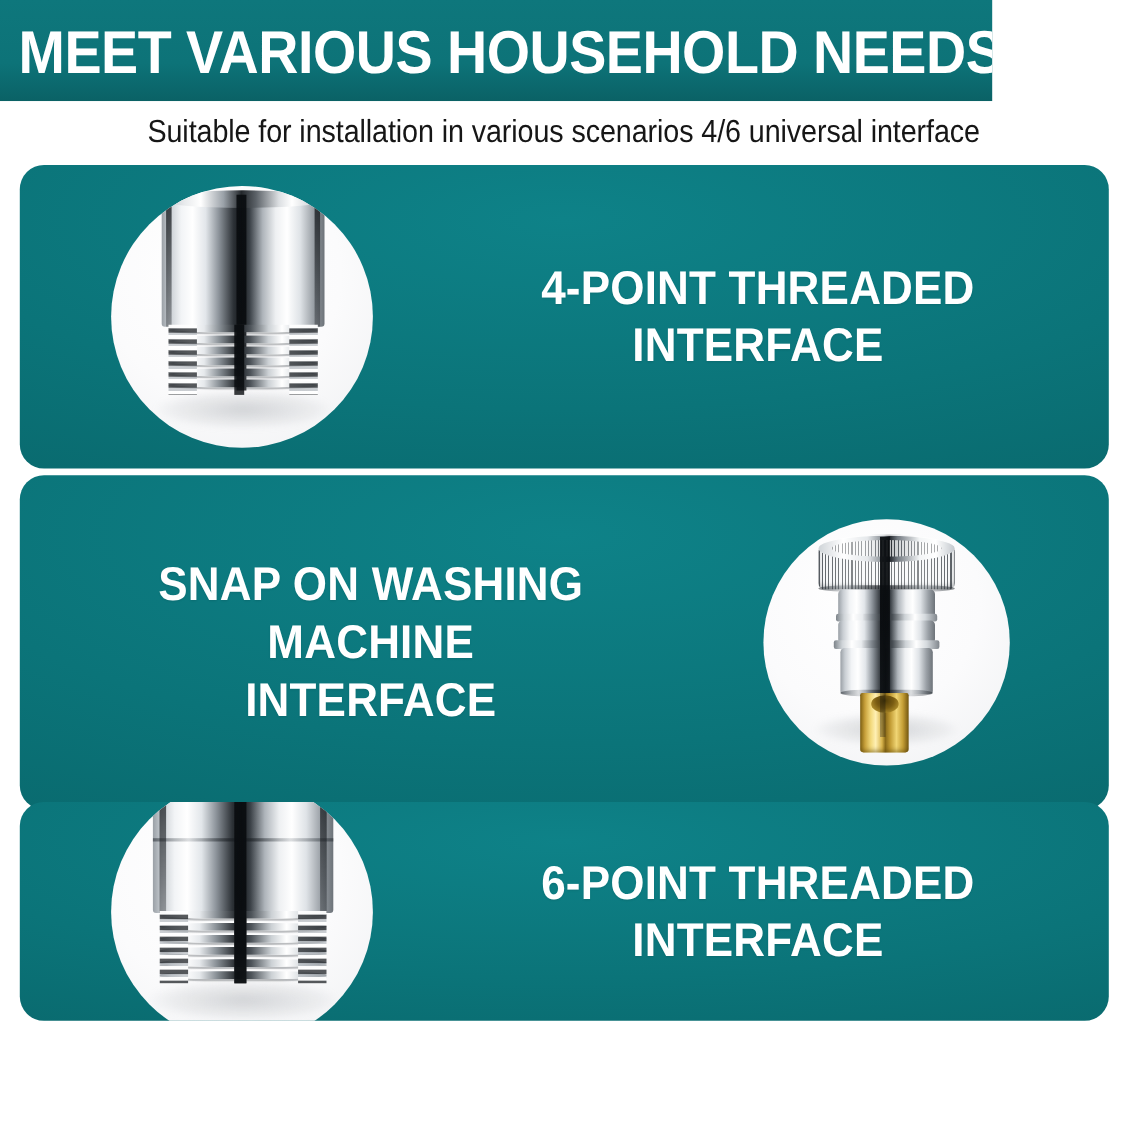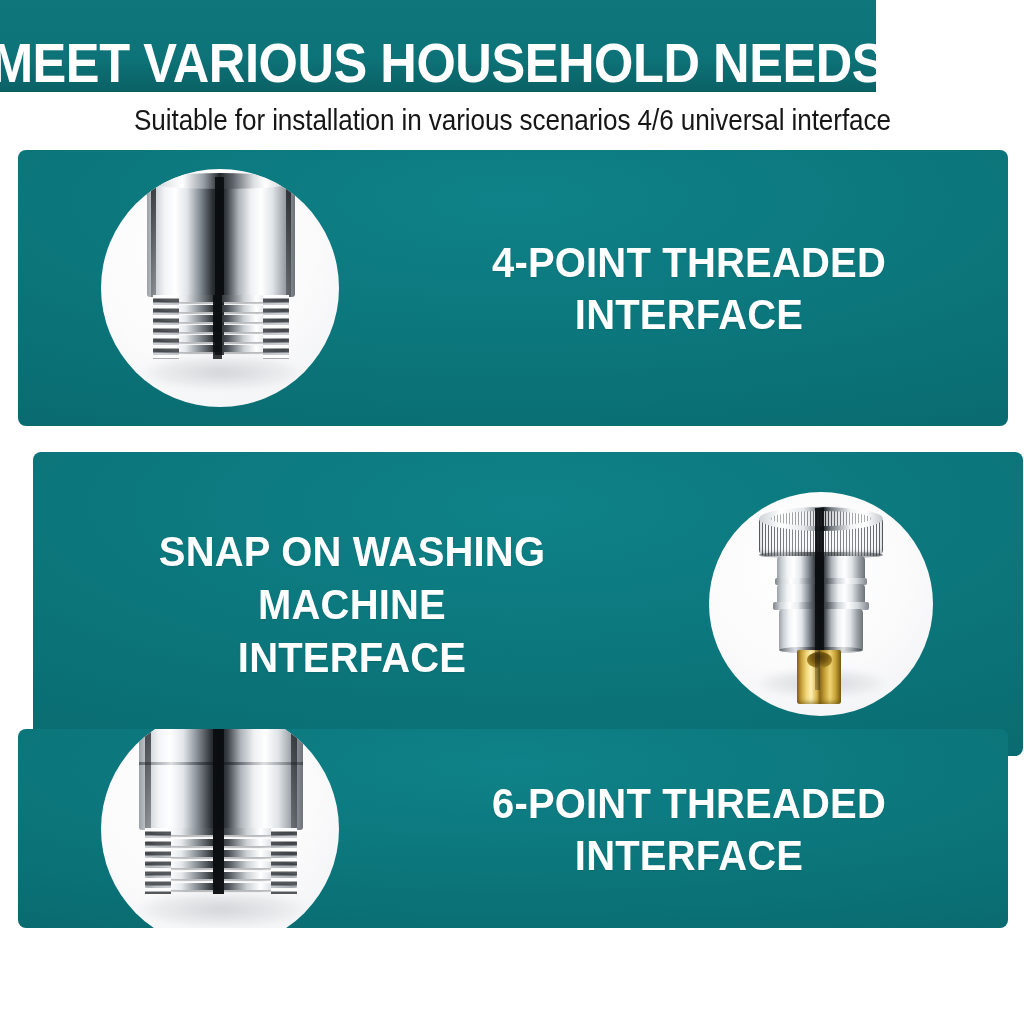--- a/index.html
+++ b/index.html
@@ -18,23 +18,24 @@
 
   
   .header-band {
     position: absolute;
     left: 0;
     top: 0;
     width: 876px;
     height: 92px;
     background: linear-gradient(180deg, #0e777c 0%, #0d7378 62%, #0a6165 100%);
     display: flex;
-    align-items: flex-end;
+    align-items: center;
     justify-content: center;
     overflow: hidden;
+    padding-left: 26px;
   }
   .header-title {
     color: #ffffff;
     font-family: "Liberation Sans Narrow", "Liberation Sans", sans-serif;
     font-weight: 700;
     font-size: 55px;
     line-height: 58px;
     letter-spacing: -0.5px;
     transform: scaleX(0.92);
     transform-origin: center center;
@@ -65,28 +66,28 @@
     white-space: nowrap;
     transform: scaleX(0.90);
     transform-origin: center center;
   }
 
   
   .card {
     position: absolute;
     left: 18px;
     width: 990px;
-    border-radius: 8px;
+    border-radius: 22px;
     overflow: hidden;
     background:
       radial-gradient(120% 130% at 50% 18%, #0e8288 0%, #0b7479 48%, #086367 100%);
     box-sizing: border-box;
   }
   .card-1 { top: 150px;  height: 276px; }
-  .card-2 { top: 452px;  height: 304px; margin-left: 15px; }
+  .card-2 { top: 432px;  height: 304px; }
   .card-3 { top: 729px;  height: 199px; }
 
   .card-inner {
     position: relative;
     width: 100%;
     height: 100%;
     display: flex;
     align-items: center;
   }
   .card-inner.img-left  { flex-direction: row; }

